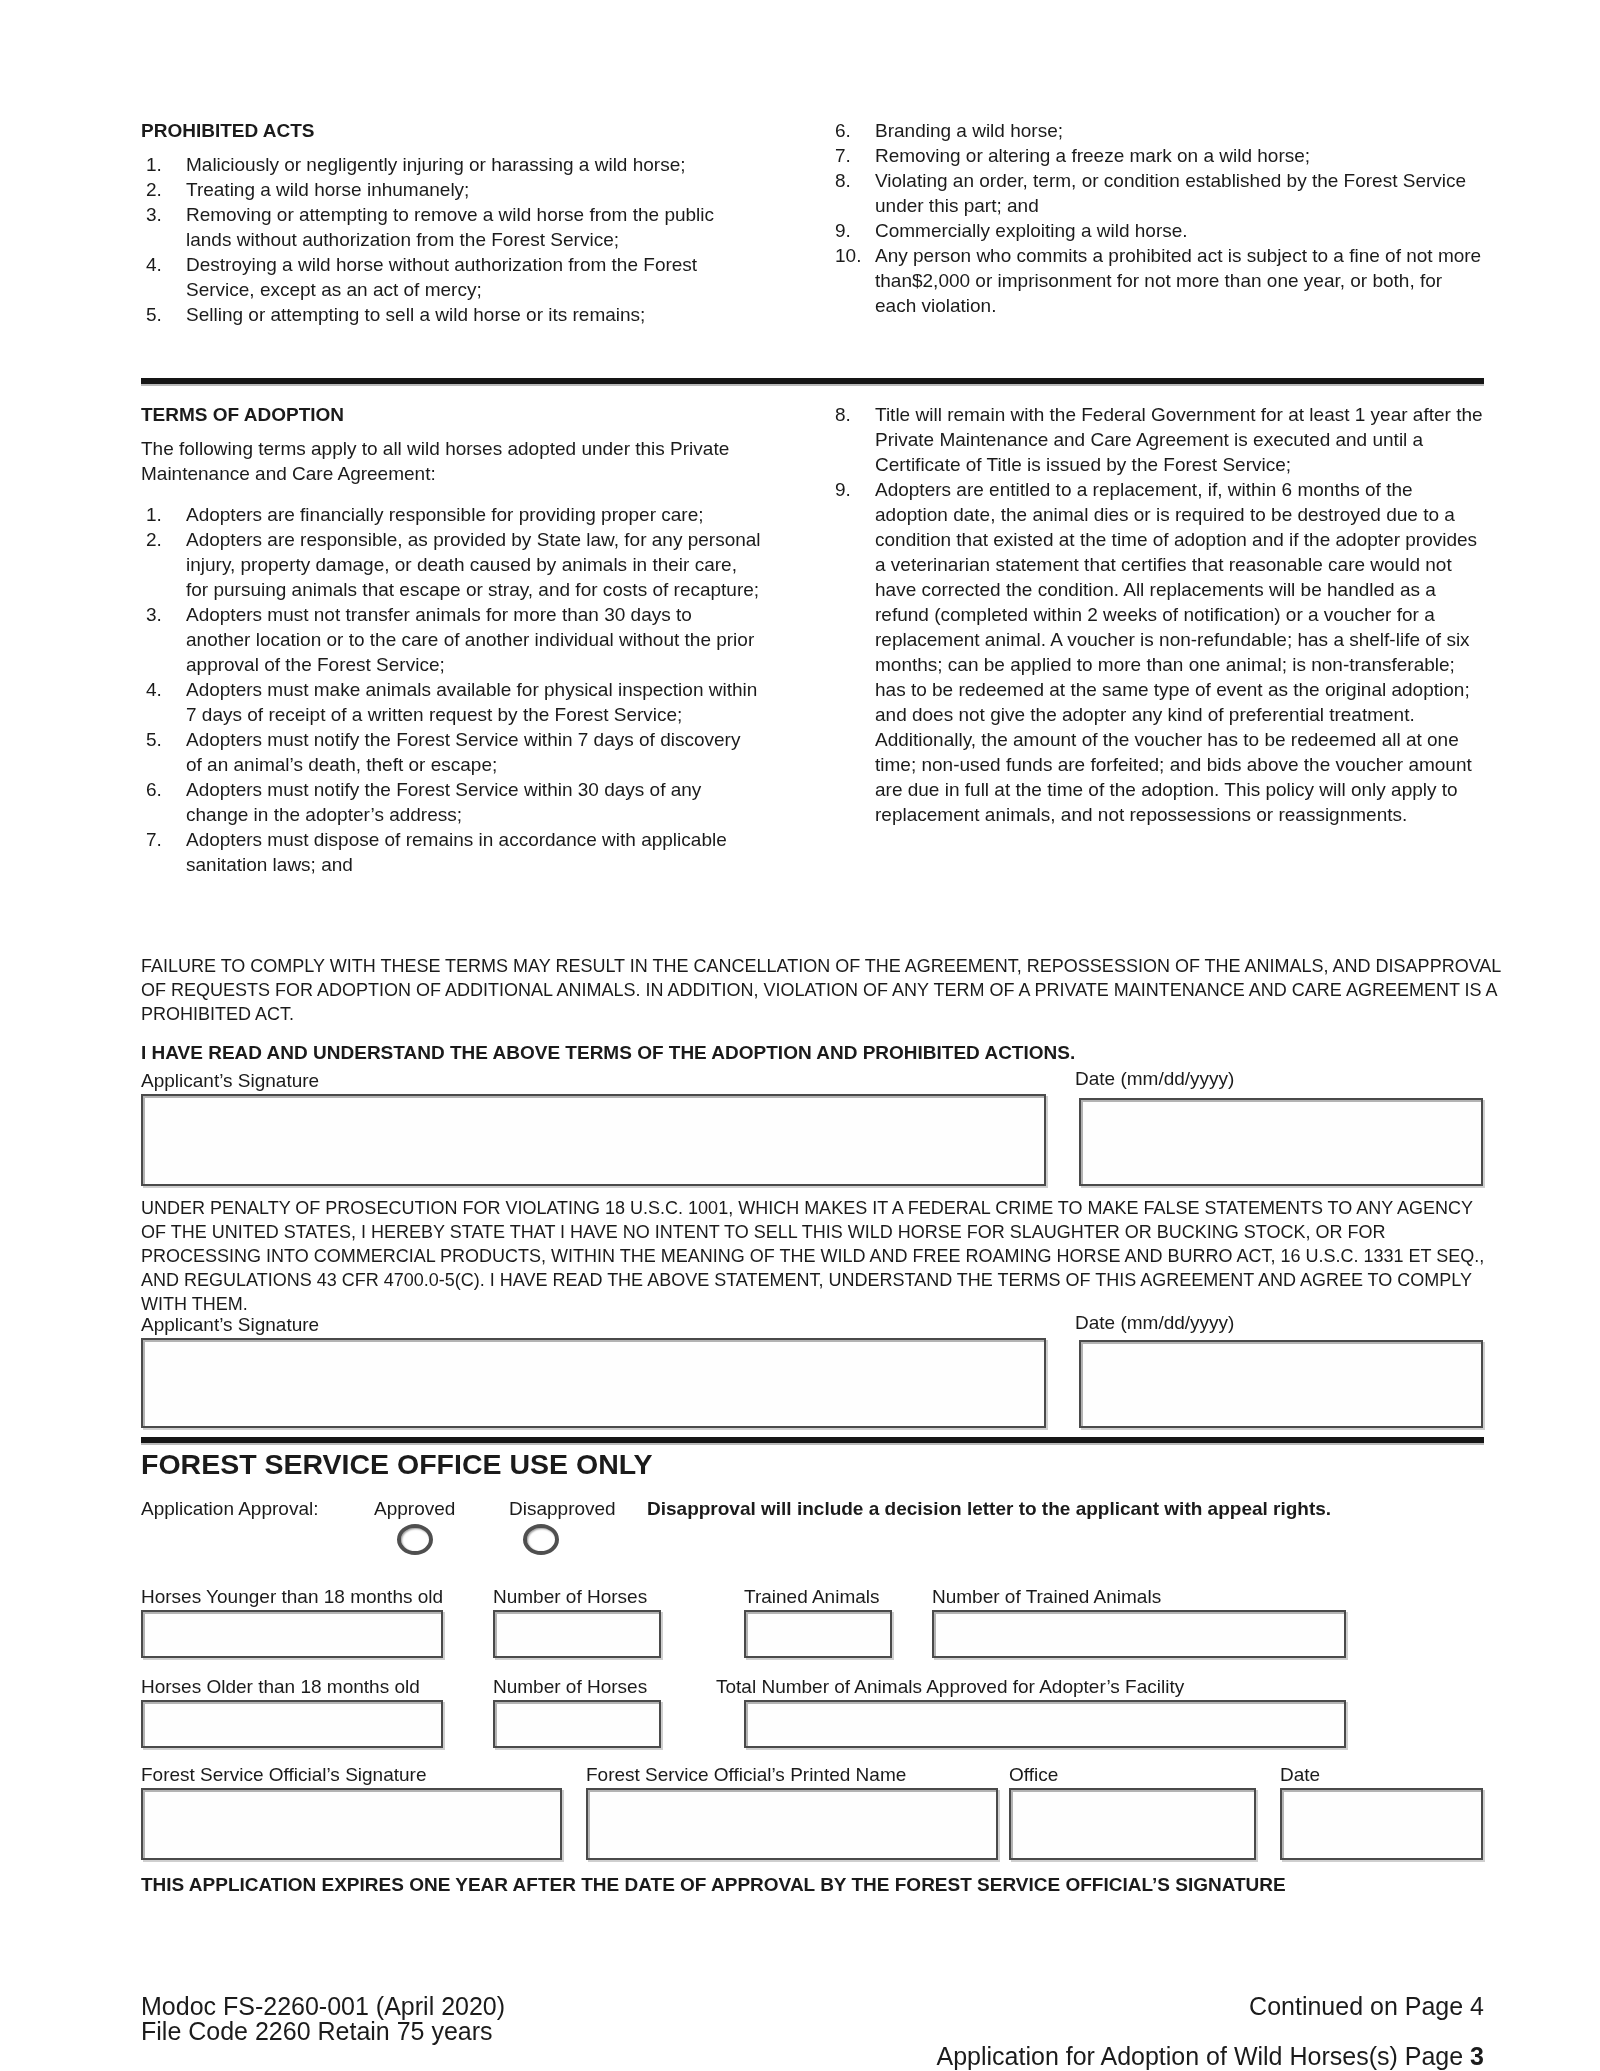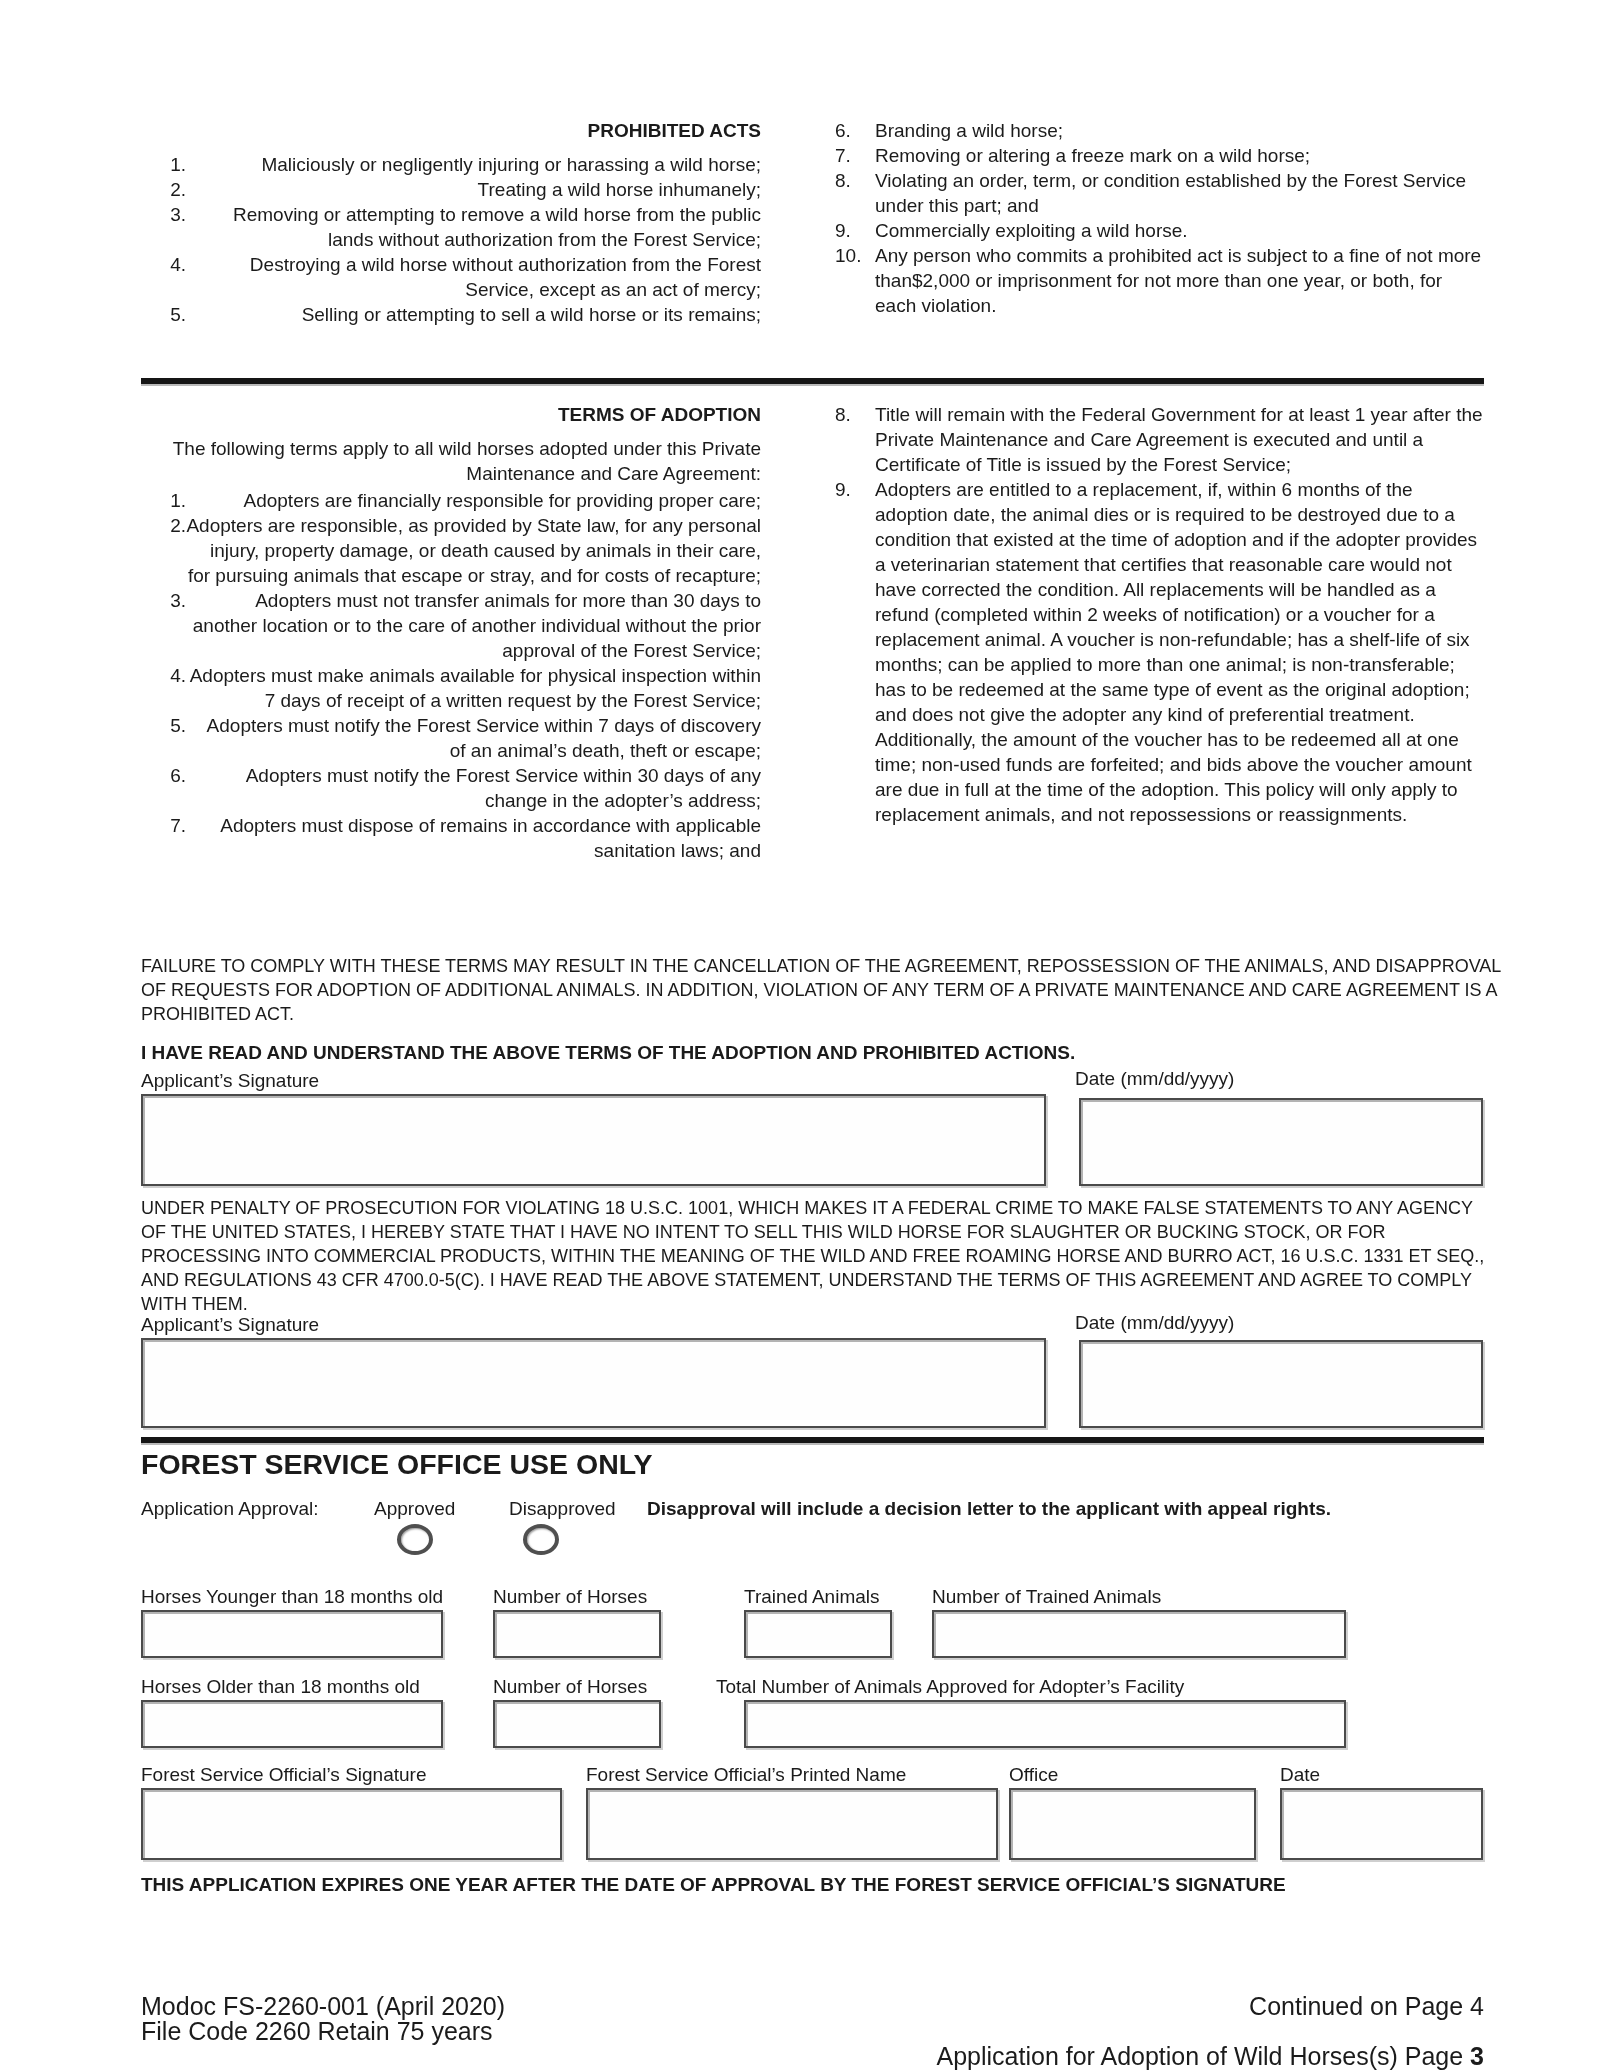--- a/index.html
+++ b/index.html
@@ -5,26 +5,26 @@
   * { margin:0; padding:0; box-sizing:border-box; }
   body { background:#ffffff; }
   .page {
     position:relative; width:1600px; height:2071px; background:#ffffff;
     color:#1b1b1b; font-family:"Liberation Sans", sans-serif;
     font-size:19px; line-height:25px; overflow:hidden;
   }
   .abs { position:absolute; }
   h2.sect { font-size:19px; font-weight:bold; margin-bottom:9px; }
   .cols { display:flex; justify-content:space-between; }
-  .col-l { width:620px;text-align:right; }
+  .col-l { width:620px; }
   .col-r { width:654px; }
   .li { display:flex; }
   .li .num { width:45px; flex:0 0 45px; padding-left:5px; }
   .li .txt { flex:1; }
-  .intro { margin-bottom:2px; }
+  .intro { margin-bottom:16px; }
   .divider { left:141px; width:1343px; height:6px; background:#151515; box-shadow:0 2px 0 #b9b9b9; }
   .caps-par { width:1360px; font-size:18px; line-height:24px; }
   .flabel { position:absolute; white-space:nowrap; }
   .fbox {
     position:absolute; background:#fefefe;
     border:2px solid #4a4a4a;
     box-shadow: inset 2px 2px 0 #b3b3b3, 2px 2px 0 #cfcfcf;
   }
   .radio {
     position:absolute; width:36px; height:31px; border-radius:50%;

